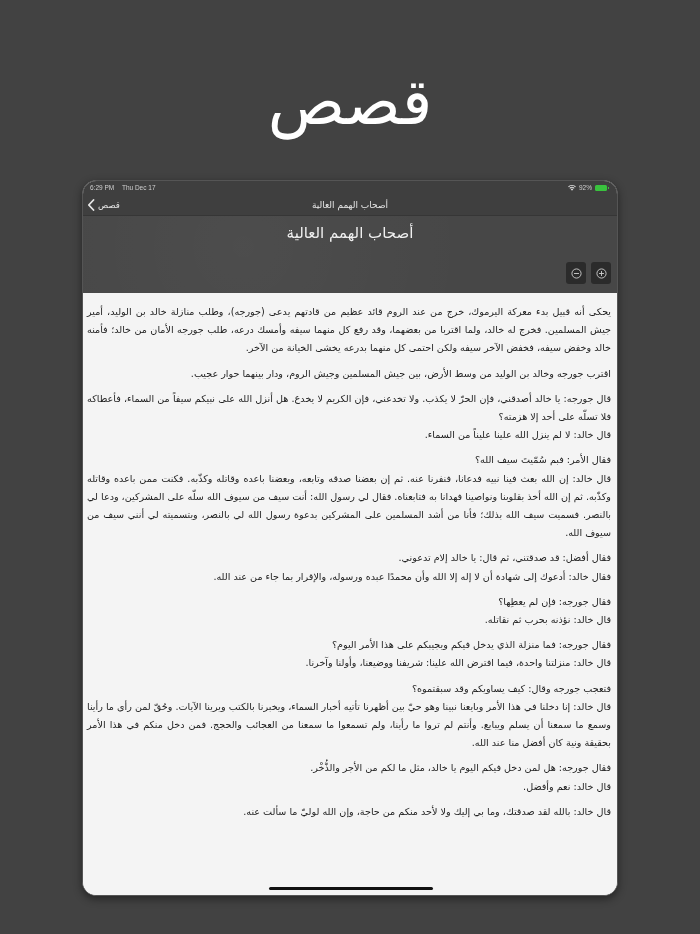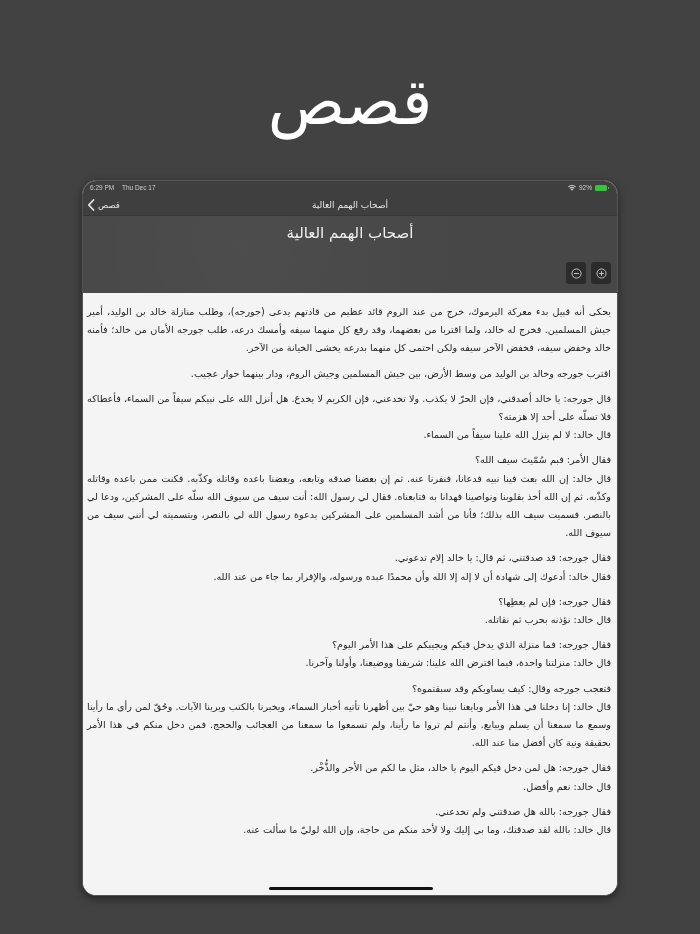--- a/index.html
+++ b/index.html
@@ -146,46 +146,45 @@
 
   <div class="content">
     <div class="para">
       <span class="line">يحكى أنه قبيل بدء معركة اليرموك، خرج من عند الروم قائد عظيم من قادتهم يدعى (جورجه)، وطلب منازلة خالد بن الوليد، أمير جيش المسلمين. فخرج له خالد، ولما اقتربا من بعضهما، وقد رفع كل منهما سيفه وأمسك درعه، طلب جورجه الأمان من خالد؛ فأمنه خالد وخفض سيفه، فخفض الآخر سيفه ولكن احتمى كل منهما بدرعه يخشى الخيانة من الآخر.</span>
     </div>
     <div class="para">
       <span class="line">اقترب جورجه وخالد بن الوليد من وسط الأرض، بين جيش المسلمين وجيش الروم، ودار بينهما حوار عجيب.</span>
     </div>
     <div class="para">
       <span class="line">قال جورجه: يا خالد أصدقني، فإن الحرّ لا يكذب. ولا تخدعني، فإن الكريم لا يخدع. هل أنزل الله على نبيكم سيفاً من السماء، فأعطاكه فلا تسلّه على أحد إلا هزمته؟</span>
-      <span class="line">قال خالد: لا لم ينزل الله علينا سيفاً من السماء.</span>
+      <span class="line">قال خالد: لا لم ينزل الله علينا عليناً من السماء.</span>
     </div>
     <div class="para">
       <span class="line">فقال الأمر: فبم سُمّيتَ سيف الله؟</span>
       <span class="line">قال خالد: إن الله بعث فينا نبيه فدعانا، فنفرنا عنه. ثم إن بعضنا صدقه وتابعه، وبعضنا باعده وقاتله وكذّبه. فكنت ممن باعده وقاتله وكذّبه. ثم إن الله أخذ بقلوبنا ونواصينا فهدانا به فتابعناه. فقال لي رسول الله: أنت سيف من سيوف الله سلّه على المشركين، ودعا لي بالنصر. فسميت سيف الله بذلك؛ فأنا من أشد المسلمين على المشركين بدعوة رسول الله لي بالنصر، وبتسميته لي أنني سيف من سيوف الله.</span>
     </div>
     <div class="para">
-      <span class="line">فقال جورجه: قد صدقتني، ثم قال: يا خالد إلام تدعوني.</span>
+      <span class="line">فقال أفضل: قد صدقتني، ثم قال: يا خالد إلام تدعوني.</span>
       <span class="line">فقال خالد: أدعوك إلى شهادة أن لا إله إلا الله وأن محمدًا عبده ورسوله، والإقرار بما جاء من عند الله.</span>
     </div>
     <div class="para">
       <span class="line">فقال جورجه: فإن لم يعطِها؟</span>
       <span class="line">قال خالد: نؤذنه بحرب ثم نقاتله.</span>
     </div>
     <div class="para">
       <span class="line">فقال جورجه: فما منزلة الذي يدخل فيكم ويجيبكم على هذا الأمر اليوم؟</span>
       <span class="line">قال خالد: منزلتنا واحدة، فيما افترض الله علينا: شريفنا ووضيعنا، وأولنا وآخرنا.</span>
     </div>
     <div class="para">
       <span class="line">فتعجب جورجه وقال: كيف يساويكم وقد سبقتموه؟</span>
       <span class="line">قال خالد: إنا دخلنا في هذا الأمر وبايعنا نبينا وهو حيّ بين أظهرنا تأتيه أخبار السماء، ويخبرنا بالكتب ويرينا الآيات. وحُقّ لمن رأى ما رأينا وسمع ما سمعنا أن يسلم ويبايع. وأنتم لم تروا ما رأينا، ولم تسمعوا ما سمعنا من العجائب والحجج. فمن دخل منكم في هذا الأمر بحقيقة ونية كان أفضل منا عند الله.</span>
     </div>
     <div class="para">
       <span class="line">فقال جورجه: هل لمن دخل فيكم اليوم يا خالد، مثل ما لكم من الأجر والذُّخْر.</span>
       <span class="line">قال خالد: نعم وأفضل.</span>
     </div>
     <div class="para">
-      <span class="line">فقال جورجه: بالله هل صدقتني ولم تخدعني.</span>
       <span class="line">قال خالد: بالله لقد صدقتك، وما بي إليك ولا لأحد منكم من حاجة، وإن الله لوليّ ما سألت عنه.</span>
     </div>
   </div>
 
   <div class="home-indicator"></div>
 </div>
 
 </body></html>

